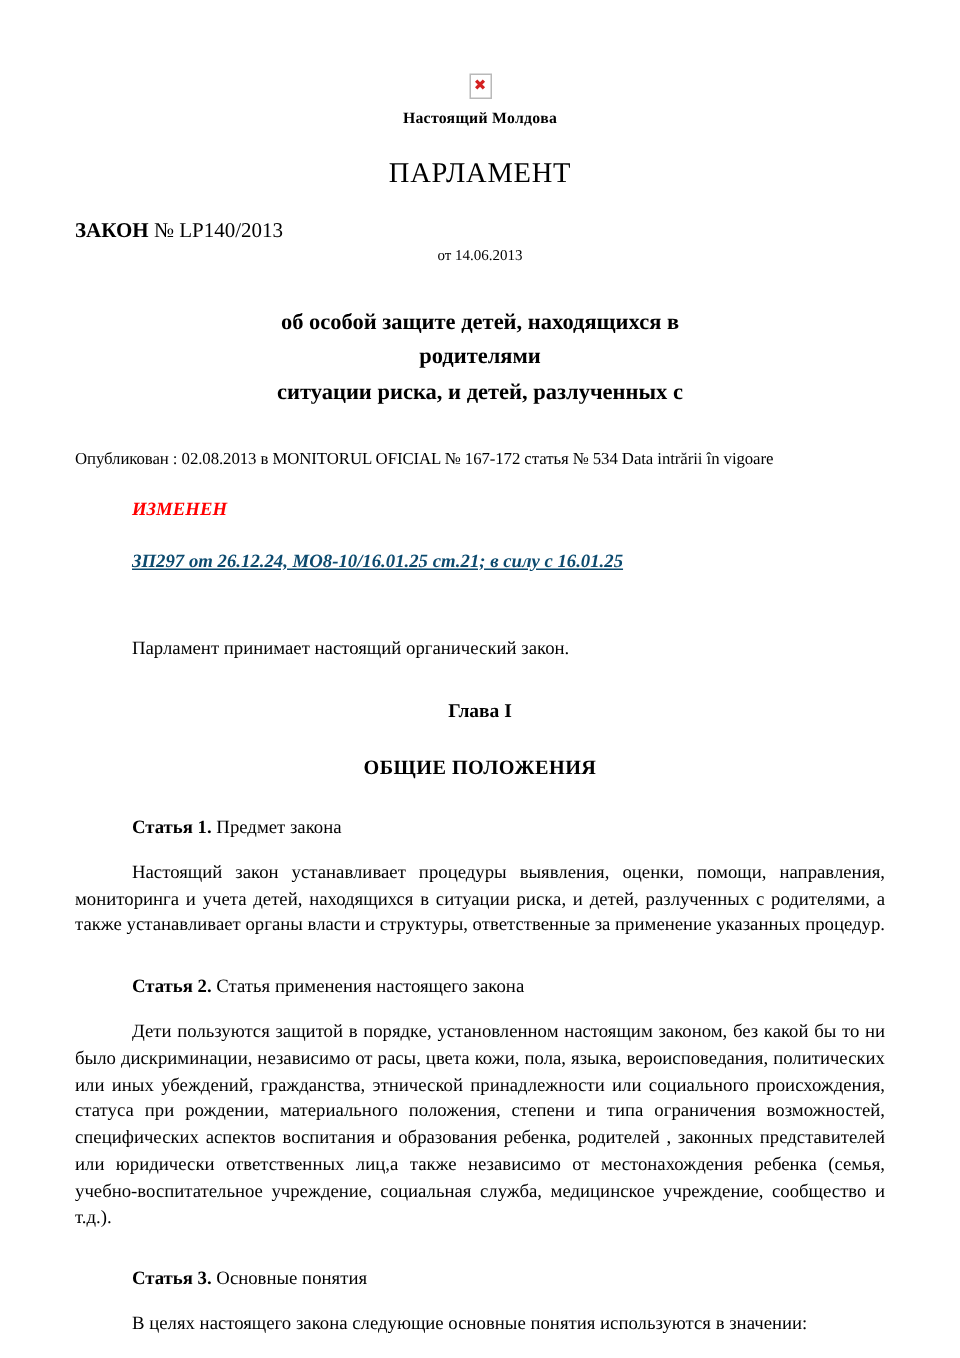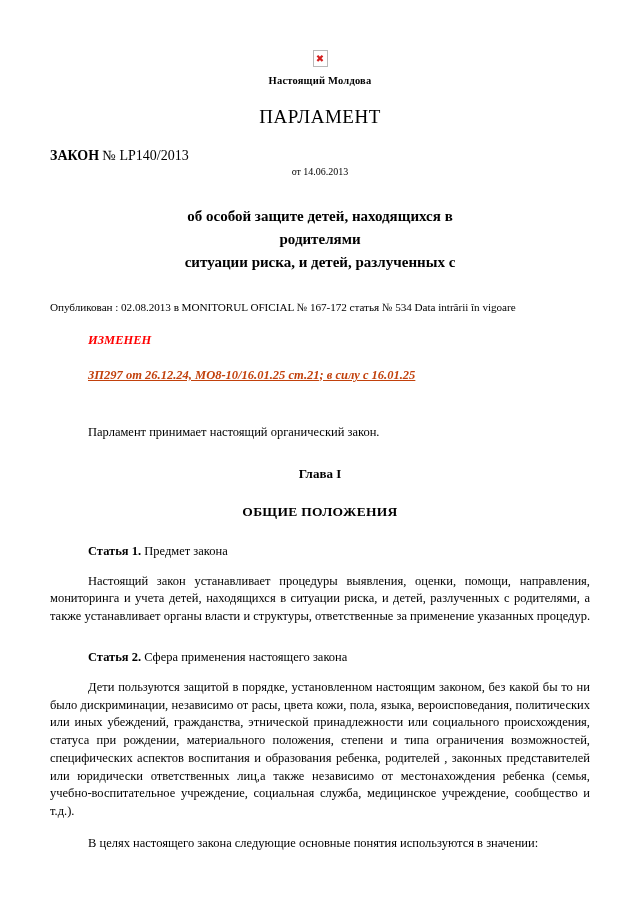--- a/index.html
+++ b/index.html
@@ -96,21 +96,21 @@
 
   .amended {
     color: #ff0000;
     font-weight: bold;
     font-style: italic;
     font-size: 12.5px;
     margin: 20px 0 0 38px;
   }
   .amend-link {
     display: inline-block;
-    color: #c2410c;
+    color: #0c4a6e;
     font-weight: bold;
     font-style: italic;
     font-size: 12.5px;
     text-decoration: underline;
     margin: 20px 0 0 38px;
   }
 
   .intro {
     font-size: 12.5px;
     margin: 42px 0 0 38px;
@@ -189,19 +189,23 @@
   <div class="chapter-title">ОБЩИЕ ПОЛОЖЕНИЯ</div>
 
   <div class="article-head">
     <span class="num">Статья 1.</span>
     <span>Предмет закона</span>
   </div>
   <div class="body-par">Настоящий закон устанавливает процедуры выявления, оценки, помощи, направления, мониторинга и учета детей, находящихся в ситуации риска, и детей, разлученных с родителями, а также устанавливает органы власти и структуры, ответственные за применение указанных процедур.</div>
 
   <div class="article-head">
     <span class="num">Статья 2.</span>
-    <span>Сфера применения настоящего закона</span>
+    <span>Статья применения настоящего закона</span>
   </div>
   <div class="body-par">Дети пользуются защитой в порядке, установленном настоящим законом, без какой бы то ни было дискриминации, независимо от расы, цвета кожи, пола, языка, вероисповедания, политических или иных убеждений, гражданства, этнической принадлежности или социального происхождения, статуса при рождении, материального положения, степени и типа ограничения возможностей, специфических аспектов воспитания и образования ребенка, родителей , законных представителей или юридически ответственных лиц,а также независимо от местонахождения ребенка (семья, учебно-воспитательное учреждение, социальная служба, медицинское учреждение, сообщество и т.д.).</div>
 
+  <div class="article-head">
+    <span class="num">Статья 3.</span>
+    <span>Основные понятия</span>
+  </div>
   <div class="body-par">В целях настоящего закона следующие основные понятия используются в значении:</div>
 
 </div>
 
 </body></html>

